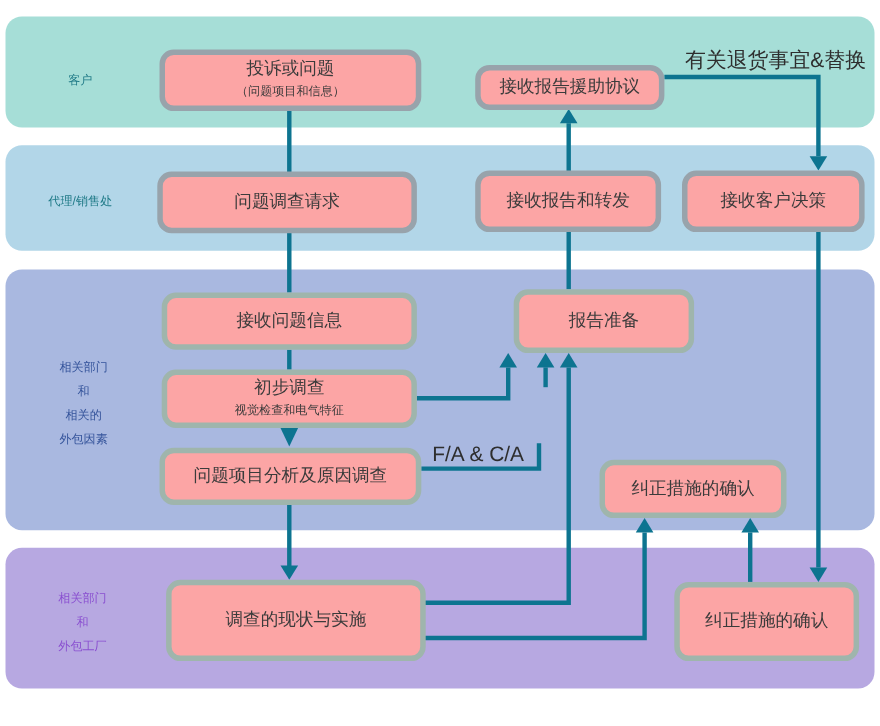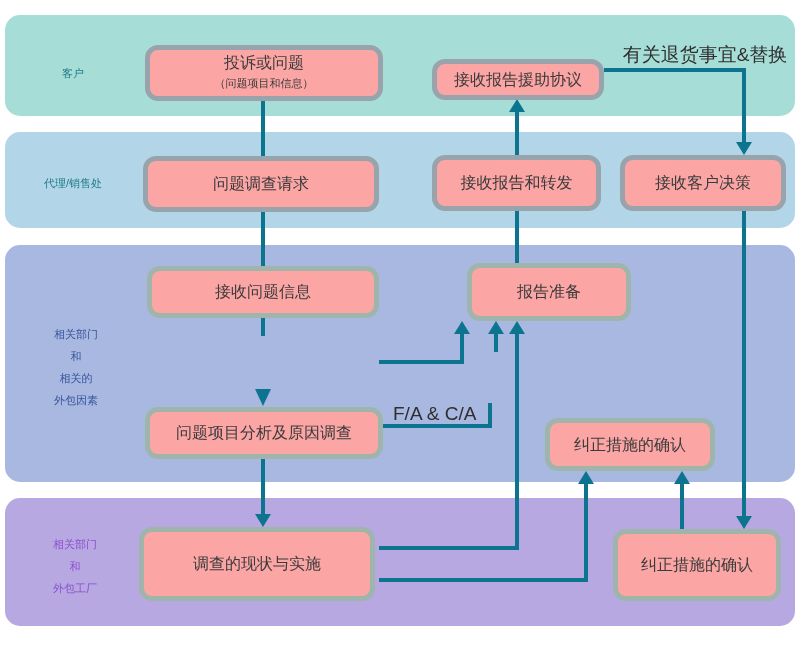--- a/index.html
+++ b/index.html
@@ -36,21 +36,21 @@
   .n-assist{left:432px;top:59px;width:172px;height:41px;}
   .n-request{left:143px;top:156px;width:236px;height:56px;}
   .n-forward{left:432px;top:155px;width:169px;height:56px;}
   .n-decision{left:620px;top:155px;width:166px;height:56px;}
   .n-recvinfo{left:147px;top:266px;width:232px;height:52px;}
   .n-initial{left:147px;top:336px;width:232px;height:53px;}
   .n-analysis{left:145px;top:407px;width:238px;height:52px;}
   .n-report{left:435px;top:263px;width:164px;height:58px;margin-left:32px;}
   .n-finalca{left:474px;top:352px;width:165px;height:51px;}
   .n-caqa{left:545px;top:418px;width:170px;height:53px;}
-  .n-status{left:139px;top:527px;width:236px;height:74px;}
+  .n-status{left:151px;top:527px;width:236px;height:74px;}
   .n-cafactory{left:613px;top:529px;width:168px;height:72px;}
 
   .annotation{position:absolute;font-size:19px;color:#2e2e2e;}
   .an-return{left:615px;top:42px;width:180px;text-align:center;}
   .an-faca{left:393px;top:403px;}
 </style>
 </head>
 <body>
 
 <div class="stage">
@@ -115,20 +115,24 @@
   </div>
   <div class="node n-forward">
     <span>接收报告和转发</span>
   </div>
   <div class="node sage n-recvinfo">
     <span>接收问题信息</span>
   </div>
   <div class="node n-decision">
     <span>接收客户决策</span>
   </div>
+  <div class="node sage n-initial">
+    <span>初步调查</span>
+    <span class="sub">视觉检查和电气特征</span>
+  </div>
   <div class="node sage n-analysis">
     <span>问题项目分析及原因调查</span>
   </div>
   <div class="node sage n-report">
     <span>报告准备</span>
   </div>
   <div class="node sage n-caqa">
     <span>纠正措施的确认</span>
   </div>
   <div class="node sage n-status">

